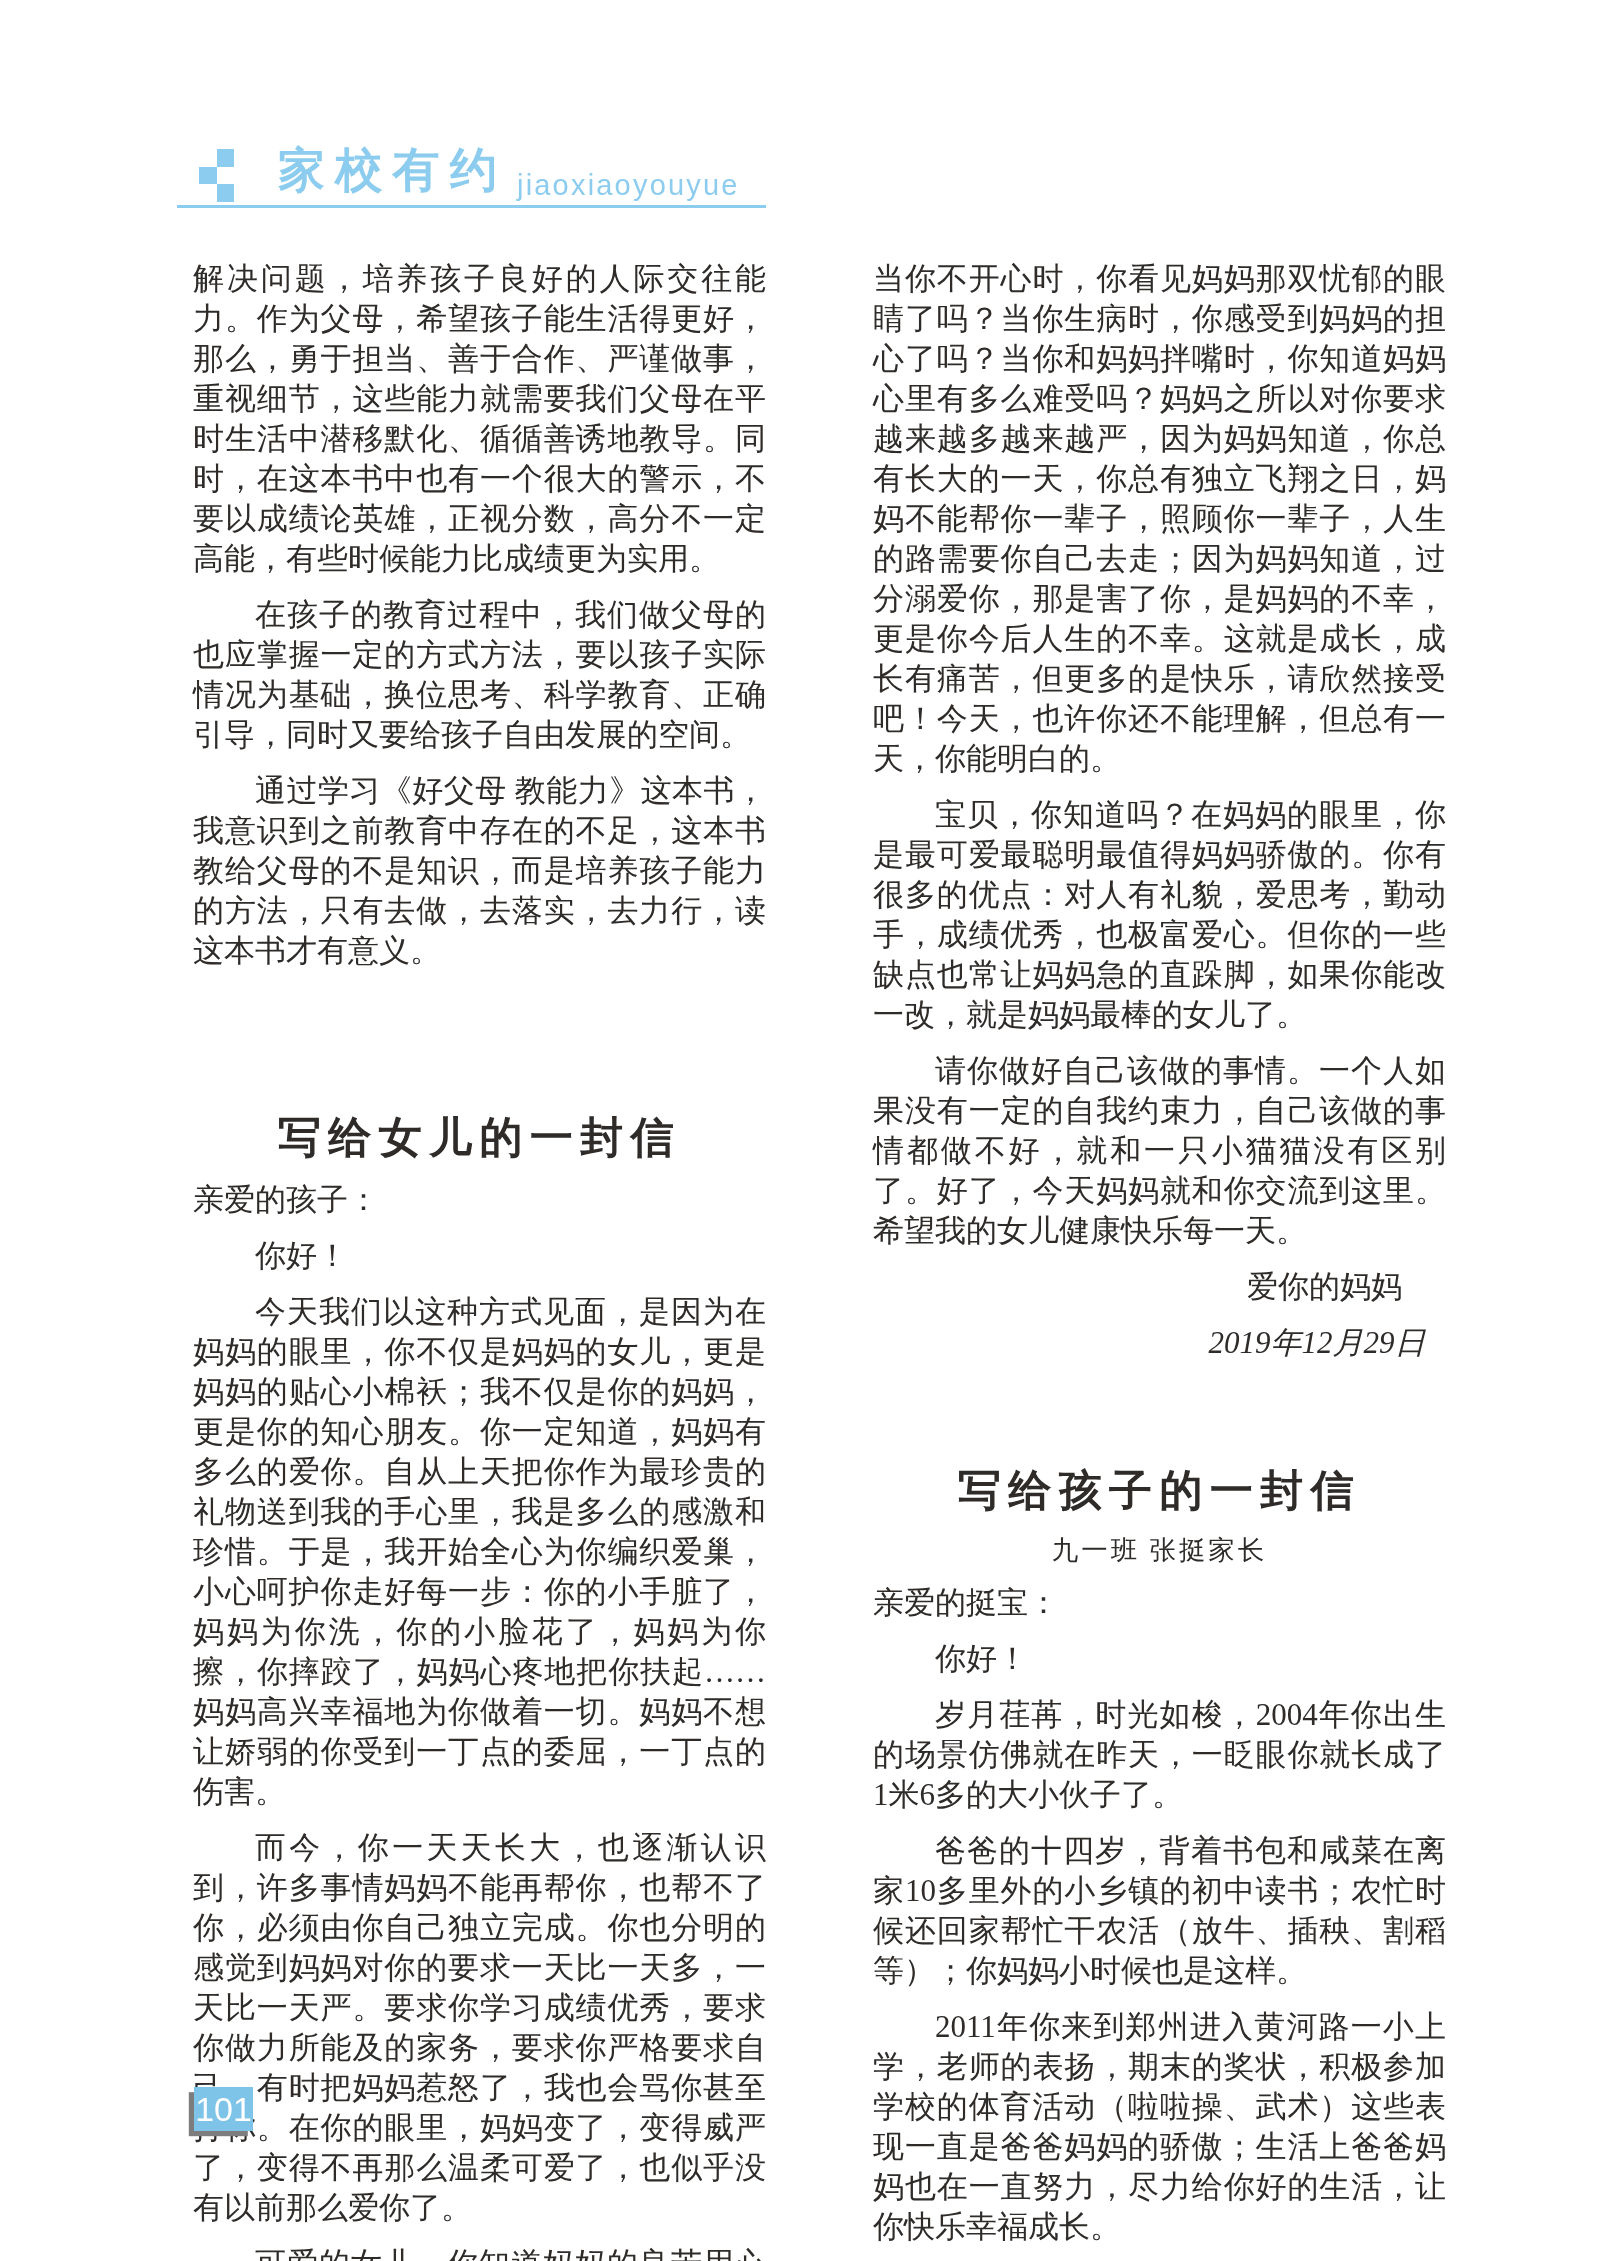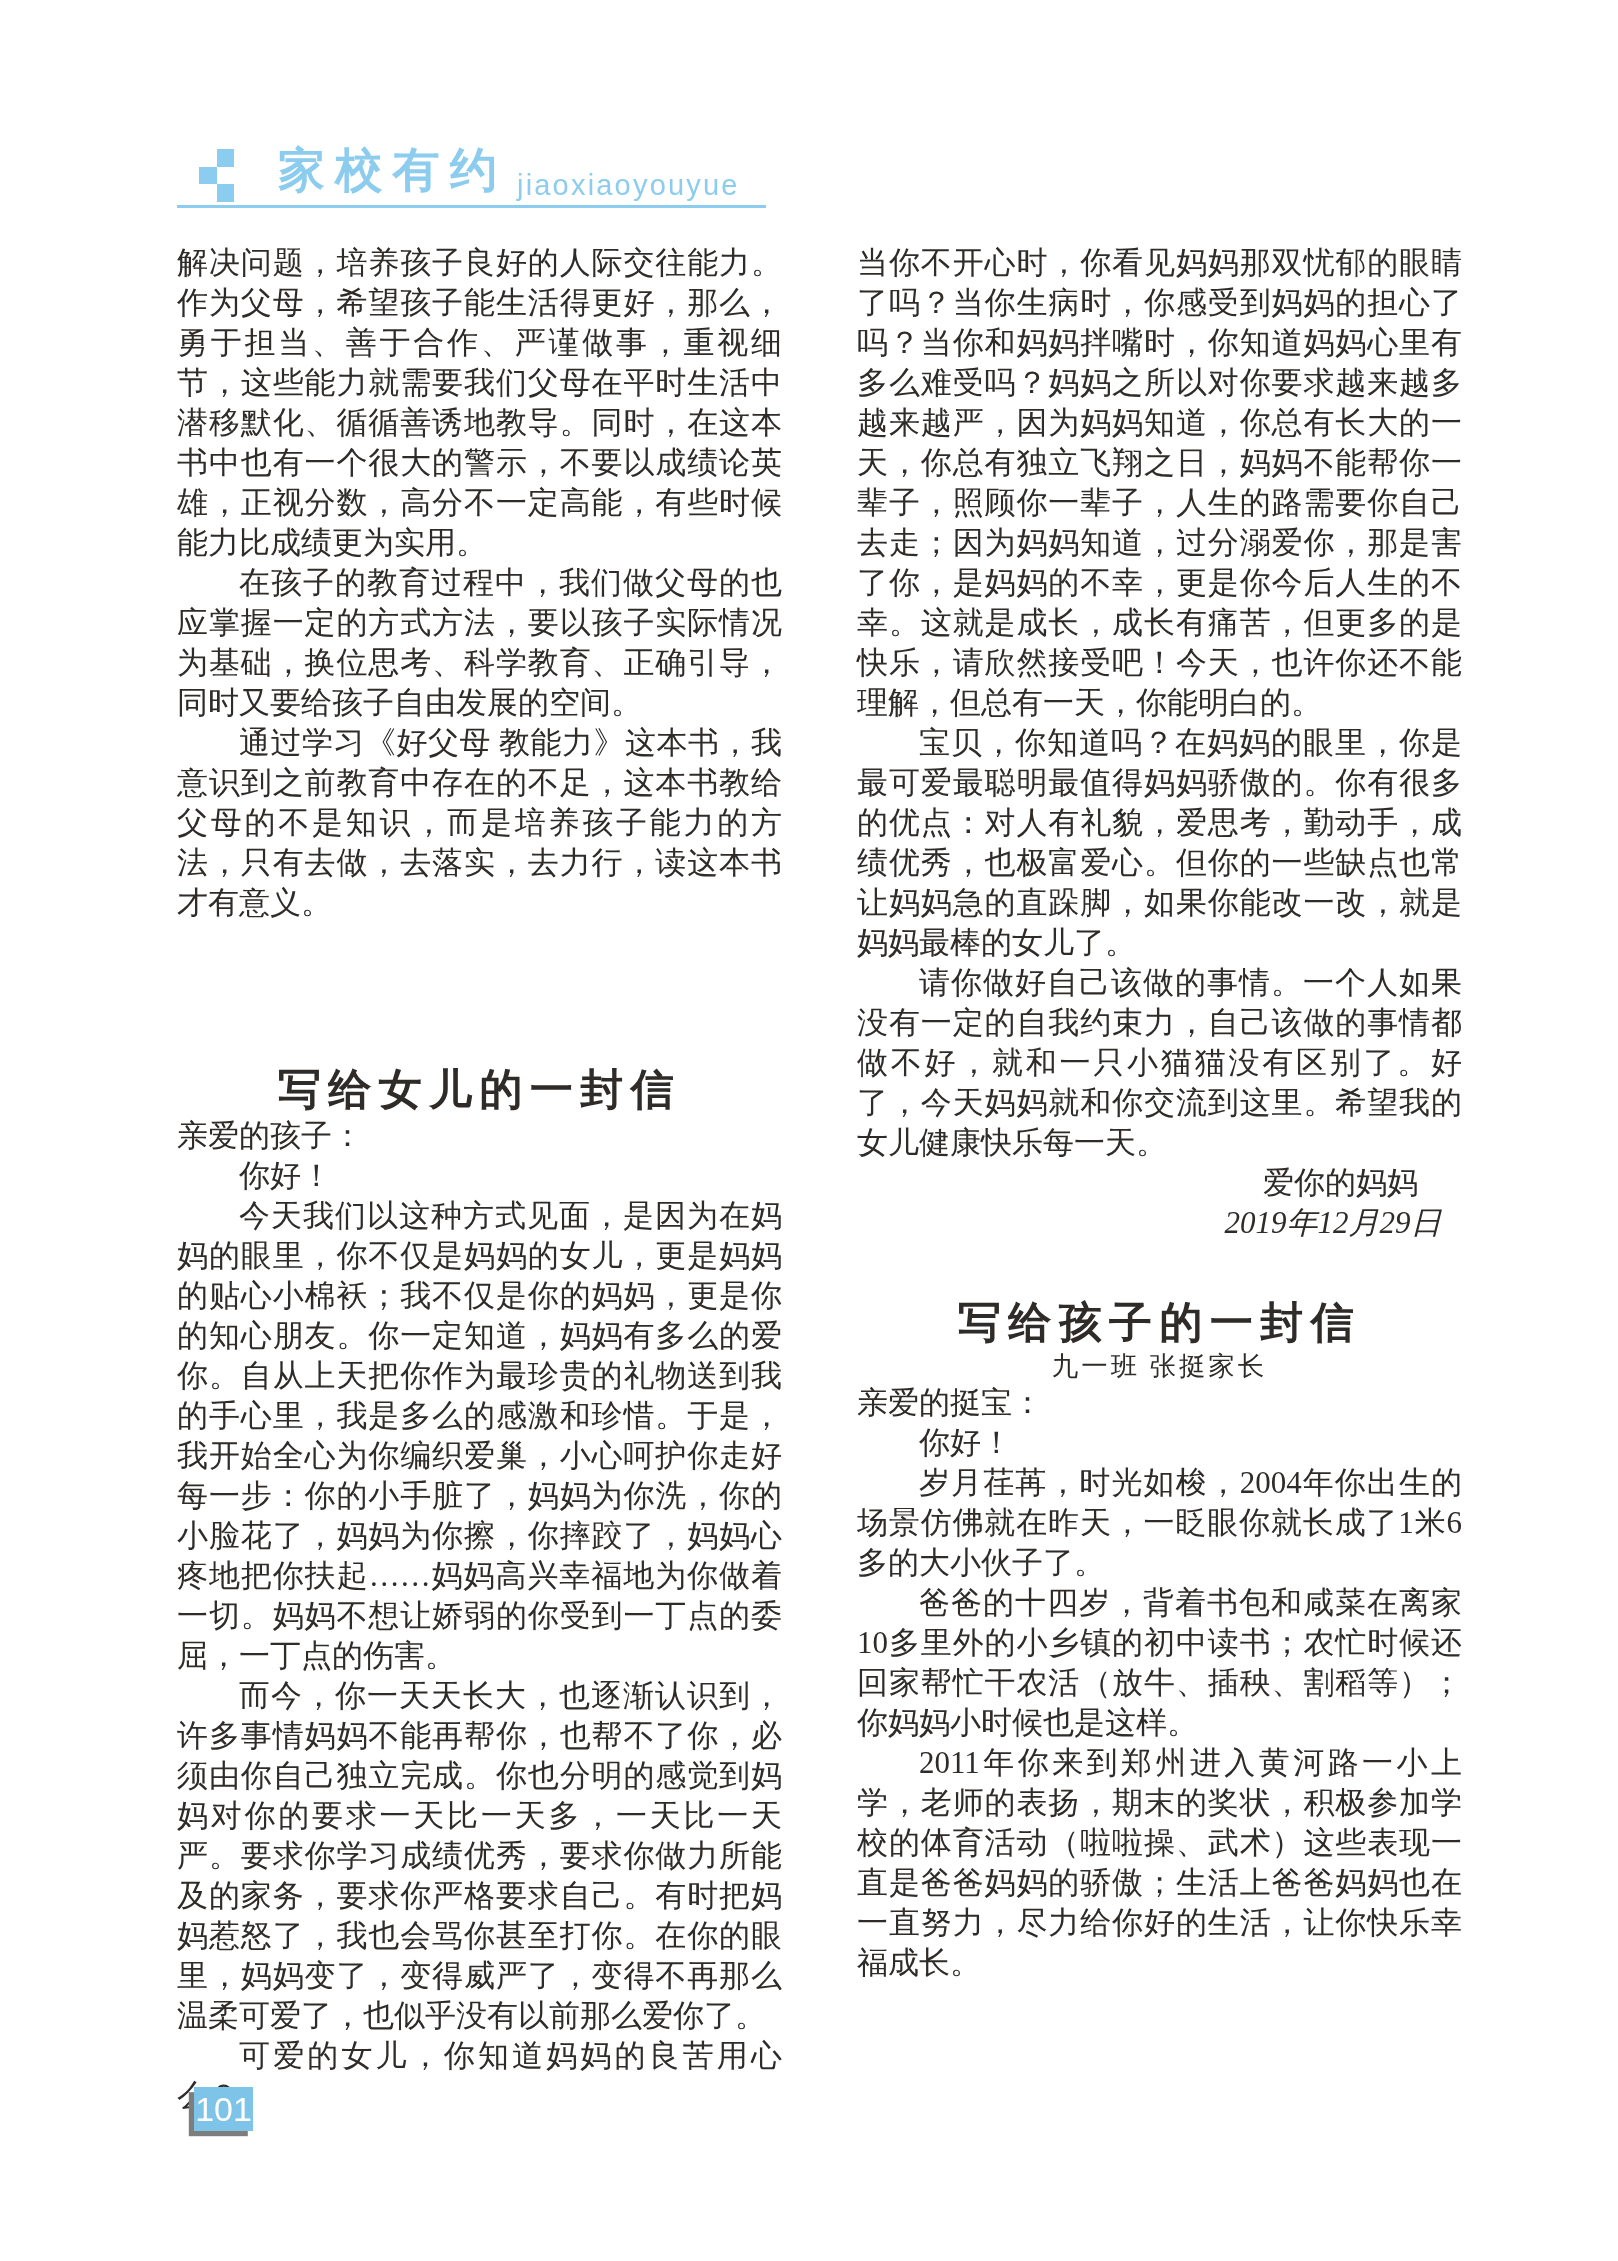--- a/index.html
+++ b/index.html
@@ -34,30 +34,30 @@
     background:var(--accent);
   }
   
   .col{
     position:absolute;top:243px;width:605px;
     font-size:31px;line-height:40px;
     text-align:justify;
   }
   .col-left{left:177px;}
   .col-right{left:857px;}
-  .col p{margin:0;}
+  .col p{margin:16px;}
   .p-indent{text-indent:2em;}
   .p-cont{text-indent:0;}
   .article-title{
     margin:0;text-align:center;
     font-size:43px;font-weight:bold;line-height:53px;
     letter-spacing:7.4px;text-indent:0;
   }
   .mt-title-left{margin-top:140px;}
-  .mt-title-right{margin-top:53px;text-align:center;}
+  .mt-title-right{margin-top:101px;text-align:center;}
   .byline{
     margin-top:22px;text-align:center;
     font-size:26.5px;line-height:34px;letter-spacing:2.9px;text-indent:0;
   }
   .mt-letter{margin-top:34px;}
   .sig-name{margin-top:38px;text-align:right;padding-right:44px;text-indent:0;}
   .sig-date{margin-top:10.3px;text-align:right;padding-right:20.6px;text-indent:0;font-style:italic;}
   
   .page-num{
     position:absolute;left:194px;top:2087px;

